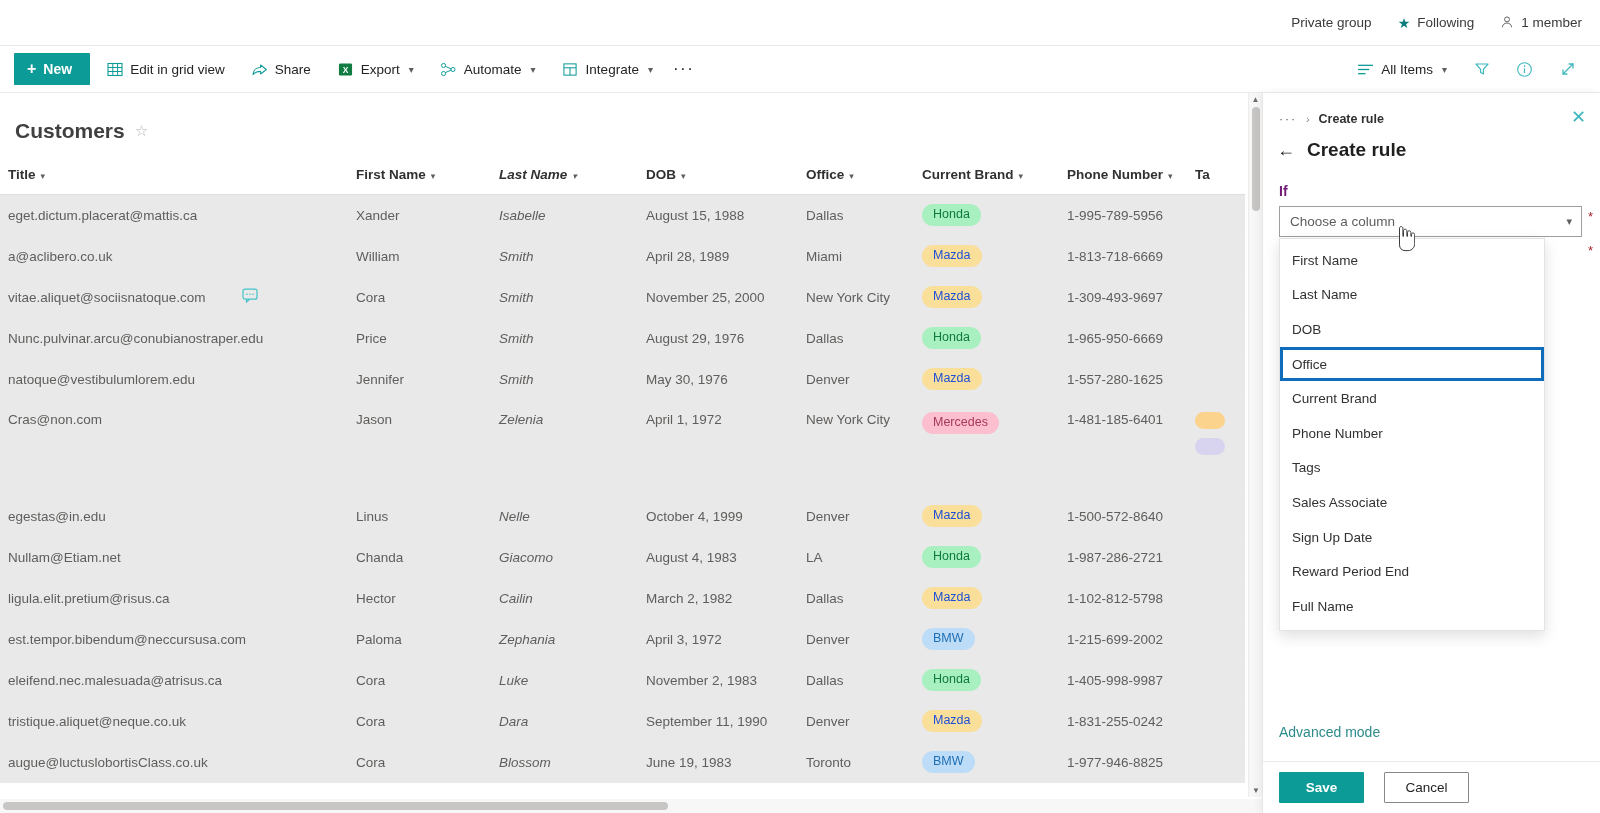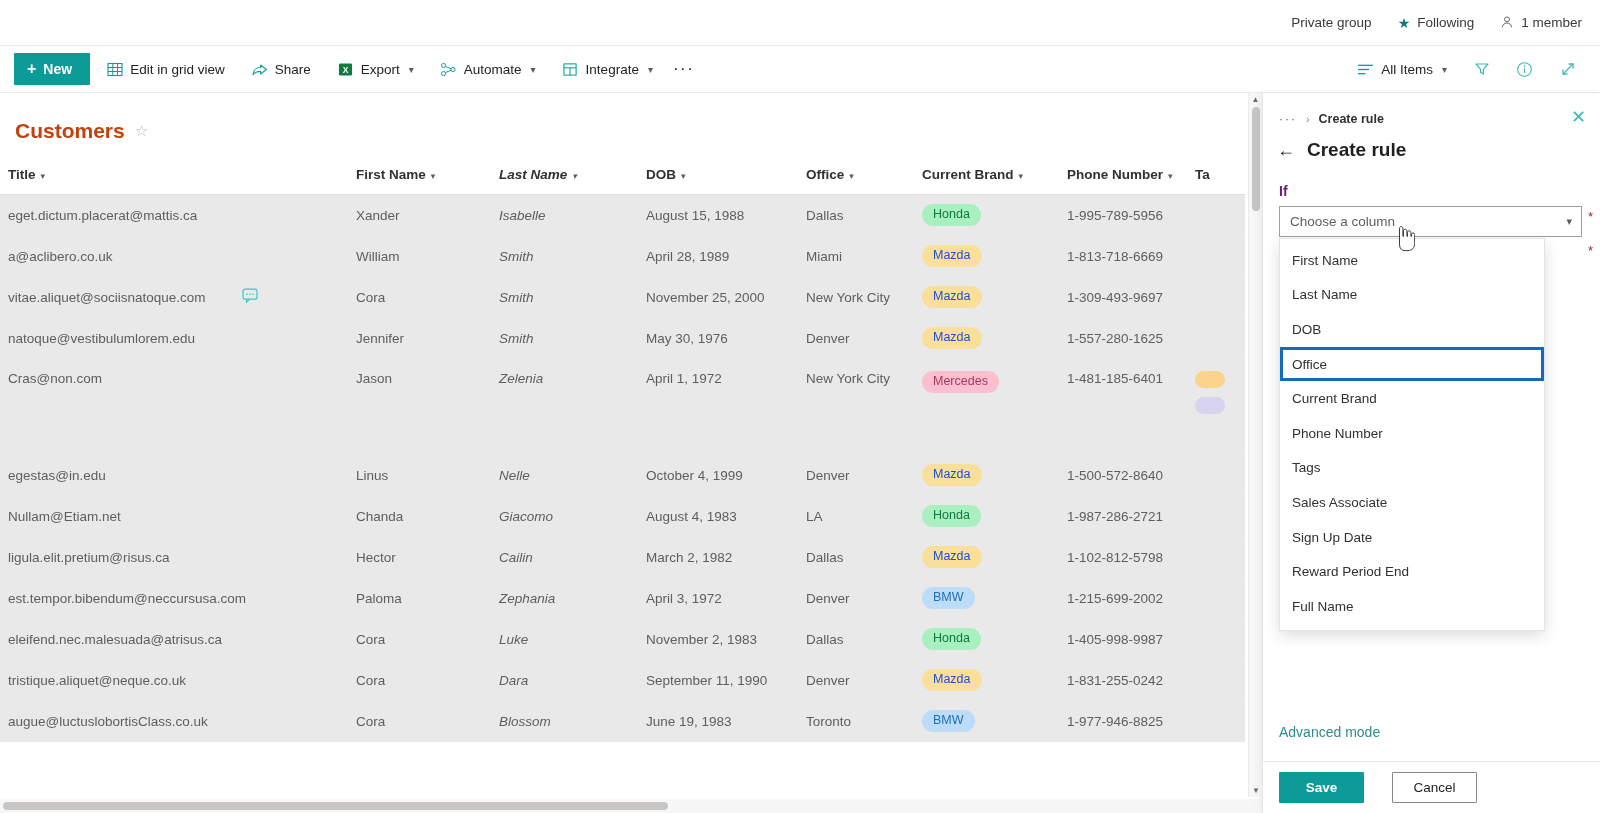--- a/index.html
+++ b/index.html
@@ -52,21 +52,21 @@
 
   
   .list-area {
     position: absolute; top: 93px; left: 0; width: 1262px; height: 720px;
     background: #fff; overflow: hidden;
   }
   .list-title-row {
     display: flex; align-items: center; gap: 10px;
     padding: 26px 0 14px 15px;
   }
-  .list-title { font-size: 21px; color: #c2410c; font-weight: 600; }
+  .list-title { font-size: 21px; color: #404040; font-weight: 600; }
   .title-star { color: #b9b7b5; font-size: 15px; cursor: pointer; }
 
   table.grid { border-collapse: collapse; width: 1245px; table-layout: fixed; }
   table.grid th {
     text-align: left; font-size: 13.5px; font-weight: 600; color: #323130;
     padding: 10px 8px 12px 8px; border-bottom: 1px solid #e1dfdd;
     background: #fff; white-space: nowrap;
   }
   table.grid th .chev { font-size: 9px; color: #605e5c; margin-left: 5px; font-weight: 400; }
   table.grid td {
@@ -164,21 +164,21 @@
     background: #fff;
   }
 
   .advanced-mode {
     position: absolute; left: 16px; bottom: 73px;
     font-size: 14px; color: #2e8b8b; cursor: pointer;
   }
   .panel-footer {
     position: absolute; left: 0; bottom: 0; width: 338px; height: 52px;
     border-top: 1px solid #edebe9; display: flex; align-items: center;
-    padding-left: 16px; gap: 28px; background: #fff;
+    padding-left: 16px; gap: 20px; background: #fff;
   }
   .btn-save {
     background: #0d9b98; color: #fff; border: none; height: 31px;
     min-width: 85px; font-size: 13.5px; font-weight: 600; cursor: pointer; border-radius: 1px;
   }
   .btn-cancel {
     background: #fff; color: #201f1e; border: 1px solid #8a8886; height: 31px;
     min-width: 85px; font-size: 13.5px; cursor: pointer; border-radius: 1px;
   }
 
@@ -366,20 +366,30 @@
                 </svg></span></td>
             <td class="c-first">Cora</td>
             <td class="c-last">Smith</td>
             <td class="c-dob">November 25, 2000</td>
             <td class="c-office">New York City</td>
             <td class="c-brand"><span class="pill pill-mazda">Mazda</span></td>
             <td class="c-phone">1-309-493-9697</td>
             <td class="c-tags"></td>
           </tr>
           <tr>
+            <td class="title-cell c-title"><span>Nunc.pulvinar.arcu@conubianostraper.edu</span></td>
+            <td class="c-first">Price</td>
+            <td class="c-last">Smith</td>
+            <td class="c-dob">August 29, 1976</td>
+            <td class="c-office">Dallas</td>
+            <td class="c-brand"><span class="pill pill-honda">Honda</span></td>
+            <td class="c-phone">1-965-950-6669</td>
+            <td class="c-tags"></td>
+          </tr>
+          <tr>
             <td class="title-cell c-title"><span>natoque@vestibulumlorem.edu</span></td>
             <td class="c-first">Jennifer</td>
             <td class="c-last">Smith</td>
             <td class="c-dob">May 30, 1976</td>
             <td class="c-office">Denver</td>
             <td class="c-brand"><span class="pill pill-mazda">Mazda</span></td>
             <td class="c-phone">1-557-280-1625</td>
             <td class="c-tags"></td>
           </tr>
           <tr class="tall">

